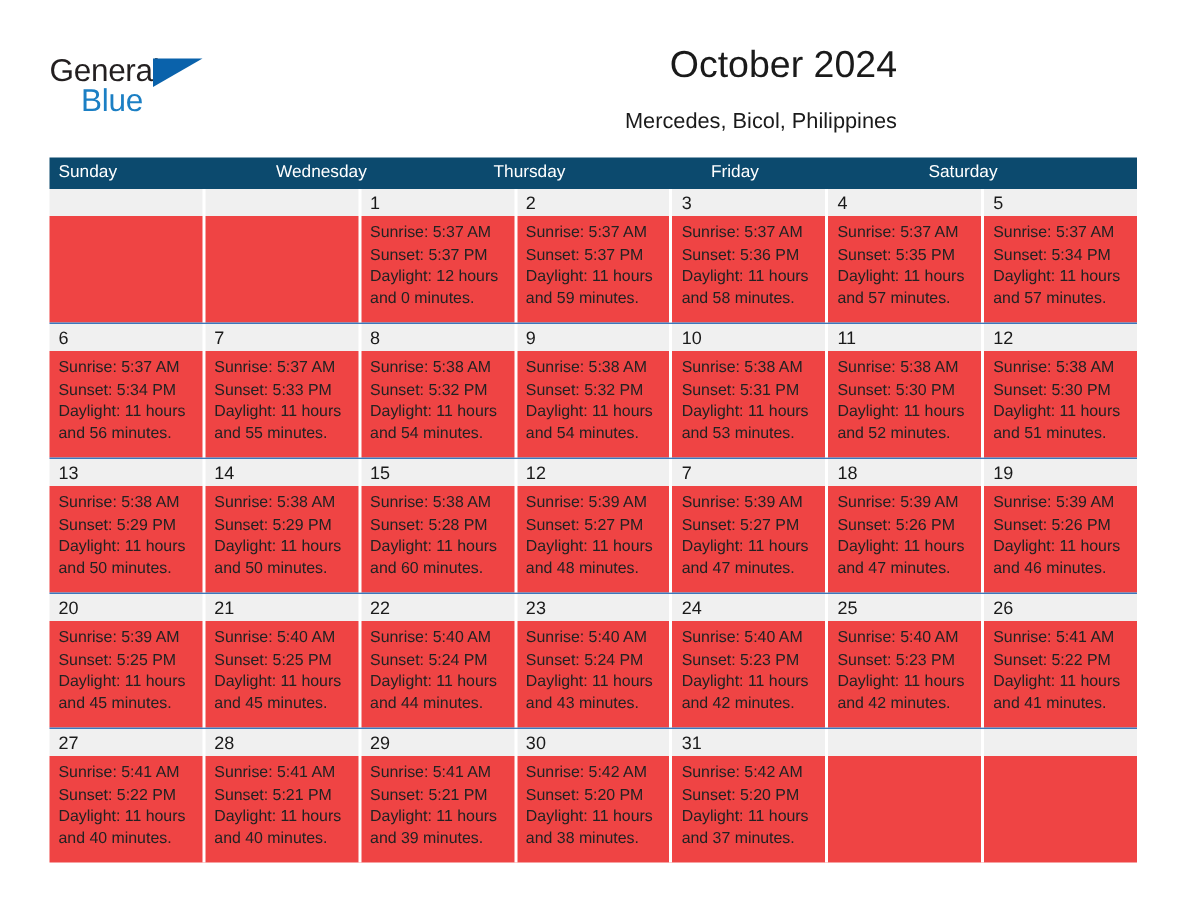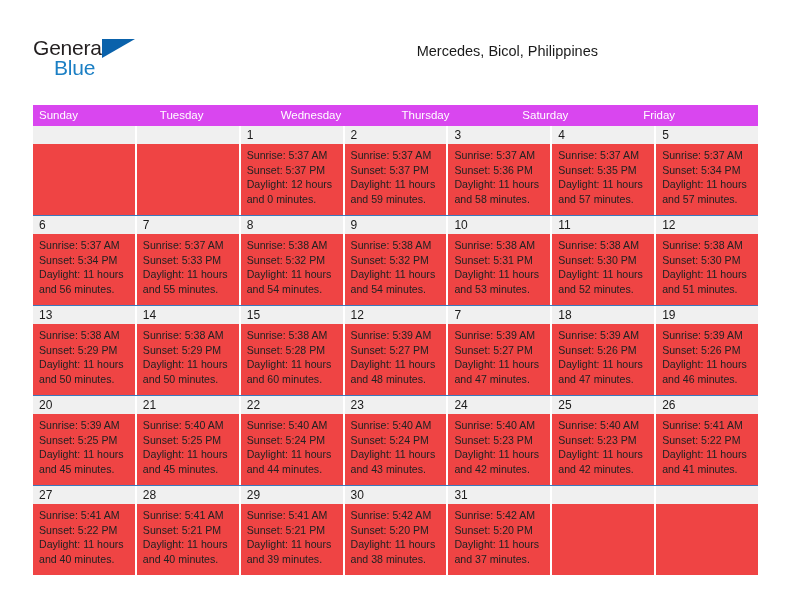--- a/index.html
+++ b/index.html
@@ -87,21 +87,21 @@
 
   
   .calendar {
     position: absolute;
     left: 33px;
     top: 105px;
     width: 725px;
   }
   .weekday-row {
     display: flex;
-    background: #d946ef;
+    background: #0c4a6e;
     height: 21px;
   }
   .weekday {
     flex: 1 1 0;
     box-sizing: border-box;
     color: #ffffff;
     font-size: 11.5px;
     line-height: 21px;
     padding-left: 6px;
     white-space: nowrap;
@@ -159,33 +159,33 @@
 
   <div class="topbar">
 
     <div class="logo">
       <span class="logo-general">General</span>
       <span class="logo-tri"></span>
       <span class="logo-blue">Blue</span>
     </div>
 
     <div class="title-block">
+      <div class="cal-title">October 2024</div>
       <div class="cal-subtitle">Mercedes, Bicol, Philippines</div>
     </div>
 
   </div>
 
   <div class="calendar">
     <div class="weekday-row">
         <div class="weekday">Sunday</div>
-        <div class="weekday">Tuesday</div>
         <div class="weekday">Wednesday</div>
         <div class="weekday">Thursday</div>
+        <div class="weekday">Friday</div>
         <div class="weekday">Saturday</div>
-        <div class="weekday">Friday</div>
       </div>
     <div class="weeks">
         <div class="week">
           <div class="week-dates">
             <div class="datecell"></div>
             <div class="datecell"></div>
             <div class="datecell">1</div>
             <div class="datecell">2</div>
             <div class="datecell">3</div>
             <div class="datecell">4</div>

